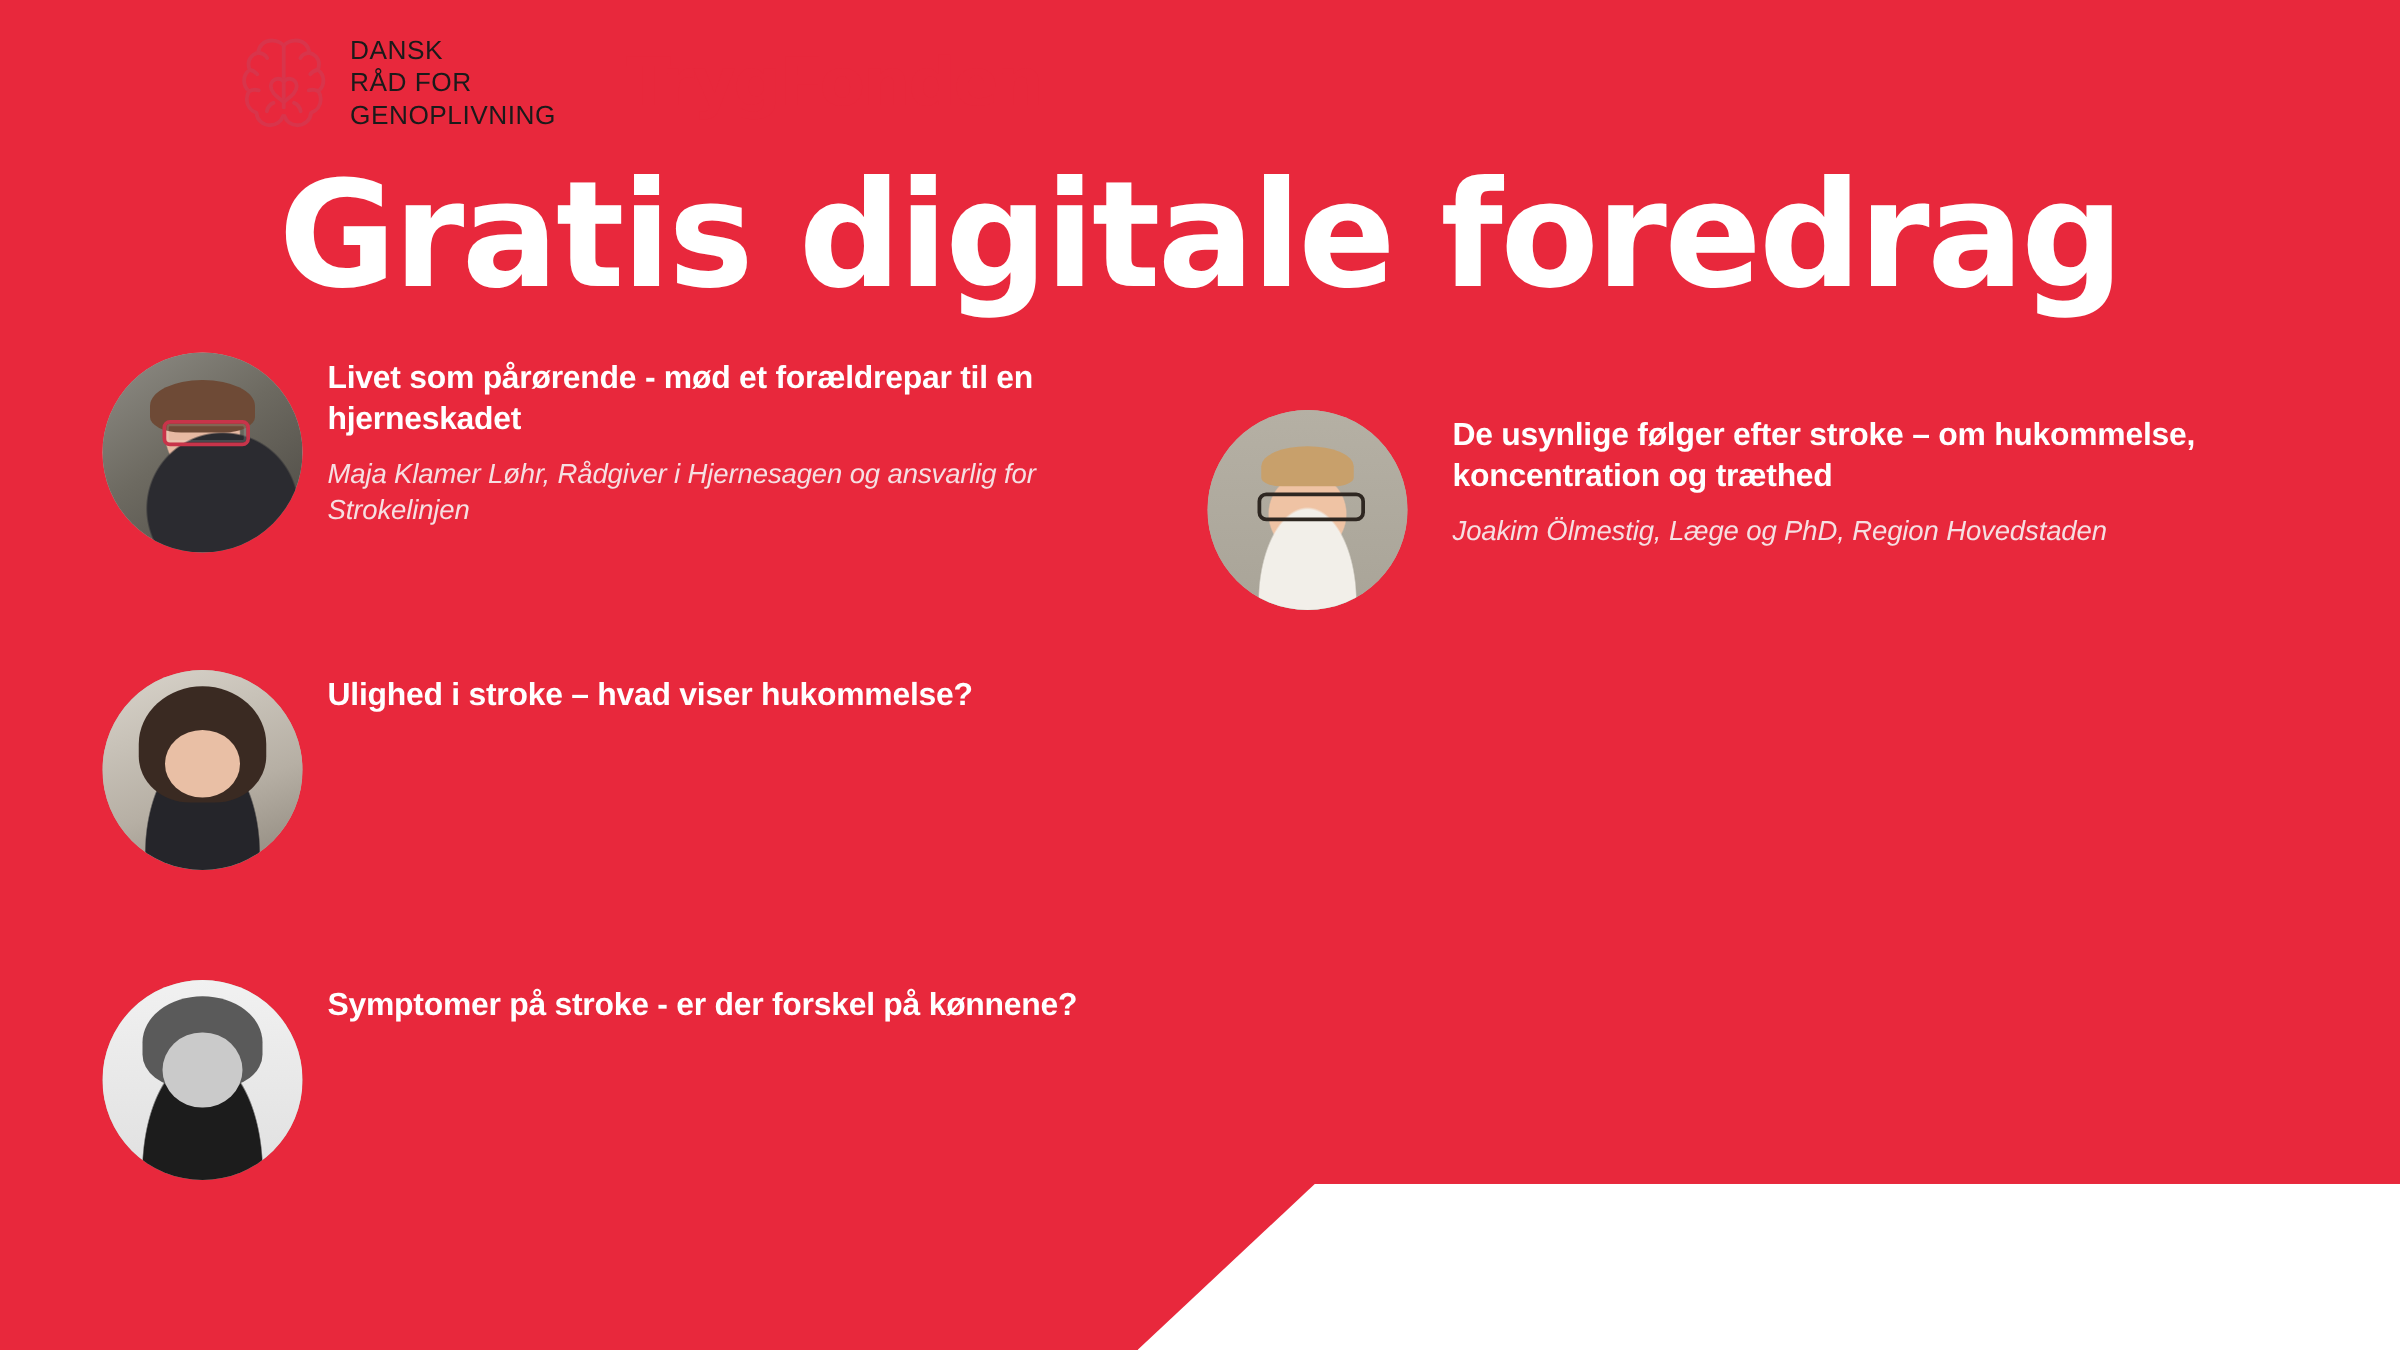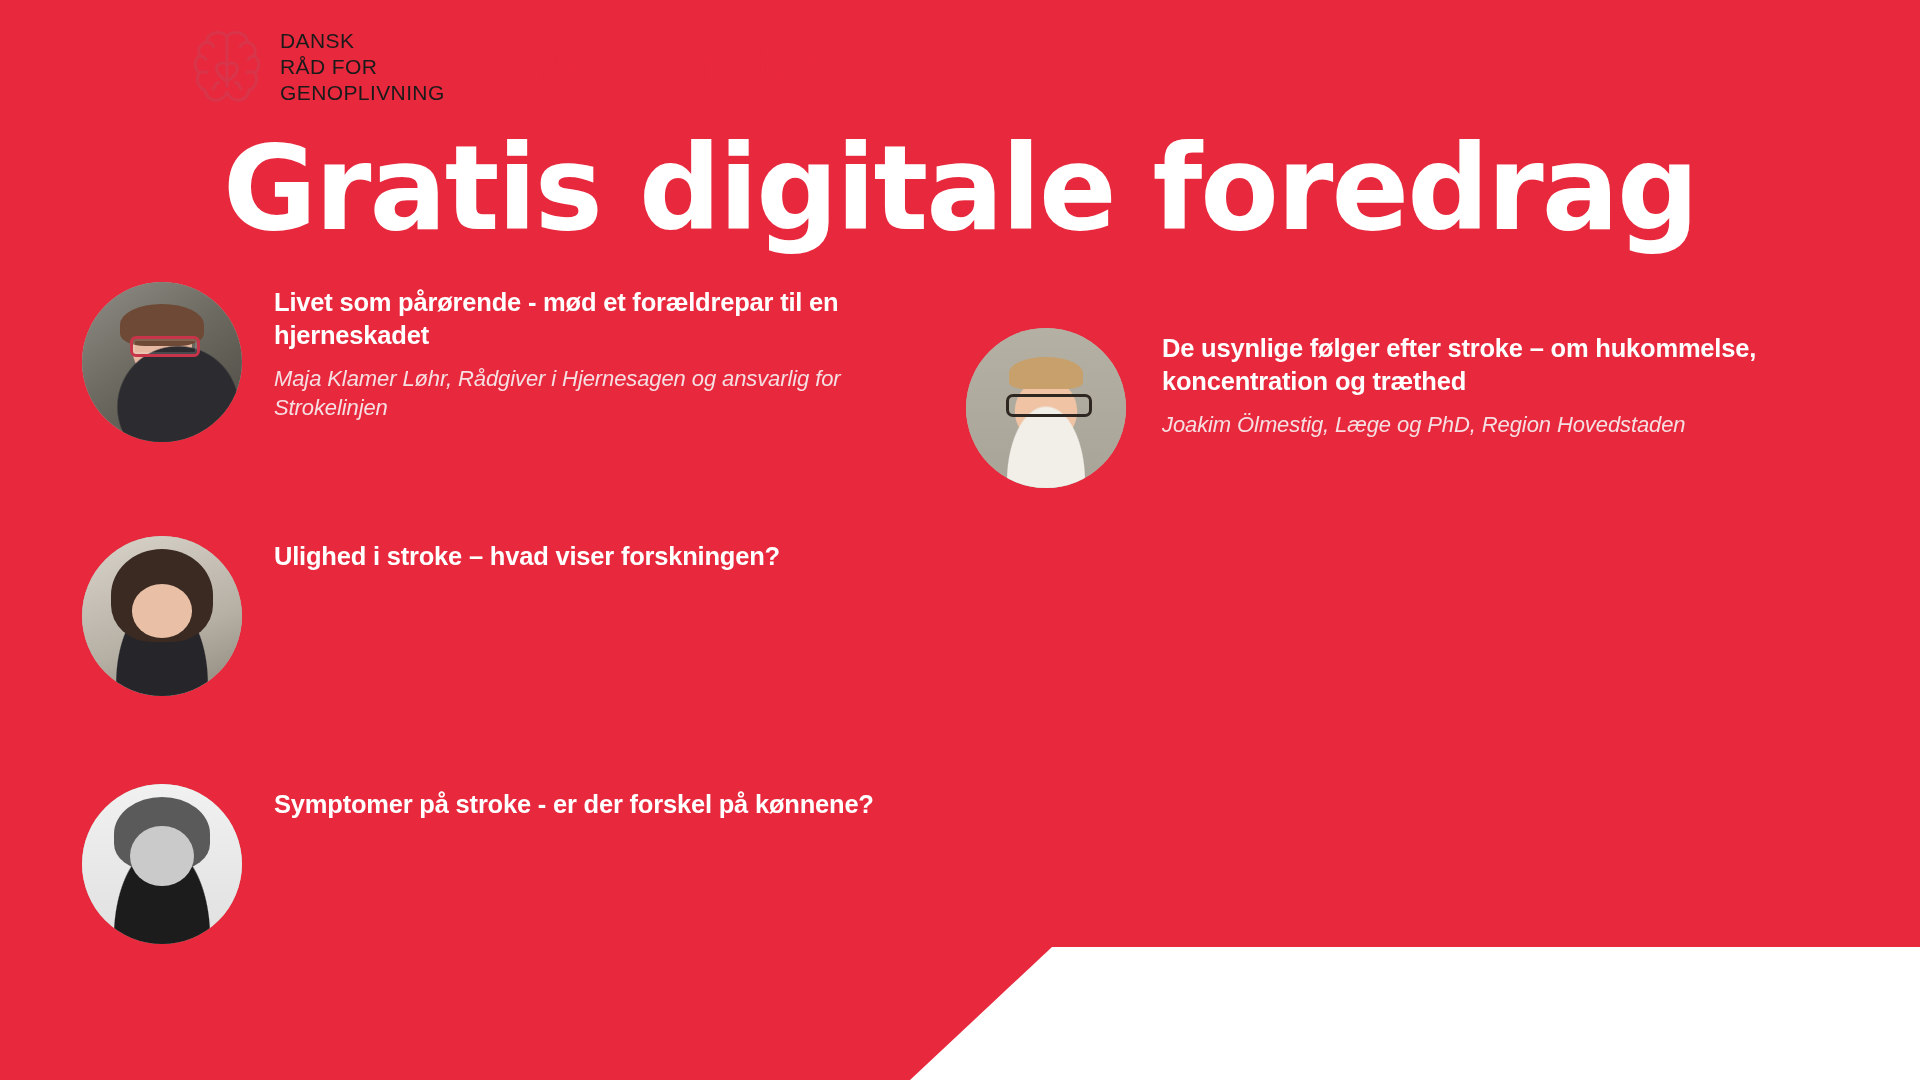--- a/index.html
+++ b/index.html
@@ -49,21 +49,21 @@
   .col-right { left: 966px; width: 880px; margin-top: 46px; }
 
   .talk {
     position: relative;
     display: block;
     min-height: 200px;
   }
   .talk-inner {
     display: flex;
     align-items: flex-start;
-    gap: 32px;
+    gap: 20px;
   }
 
   
   .portrait {
     flex: 0 0 auto;
     width: 160px;
     height: 160px;
     border-radius: 50%;
     overflow: hidden;
     position: relative;
@@ -288,21 +288,21 @@
         </div>
       </div>
     </div>
 
     <div class="talk talk-3">
       <div class="talk-inner">
         <div class="portrait">
           <div class="ph ph-3"></div>
         </div>
         <div class="talk-text">
-          <p class="talk-title">Ulighed i stroke – hvad viser forskningen?</p>
+          <p class="talk-title">Ulighed i stroke – hvad viser hukommelse?</p>
         </div>
       </div>
     </div>
 
     <div class="talk talk-5">
       <div class="talk-inner">
         <div class="portrait">
           <div class="ph ph-5"></div>
         </div>
         <div class="talk-text">

